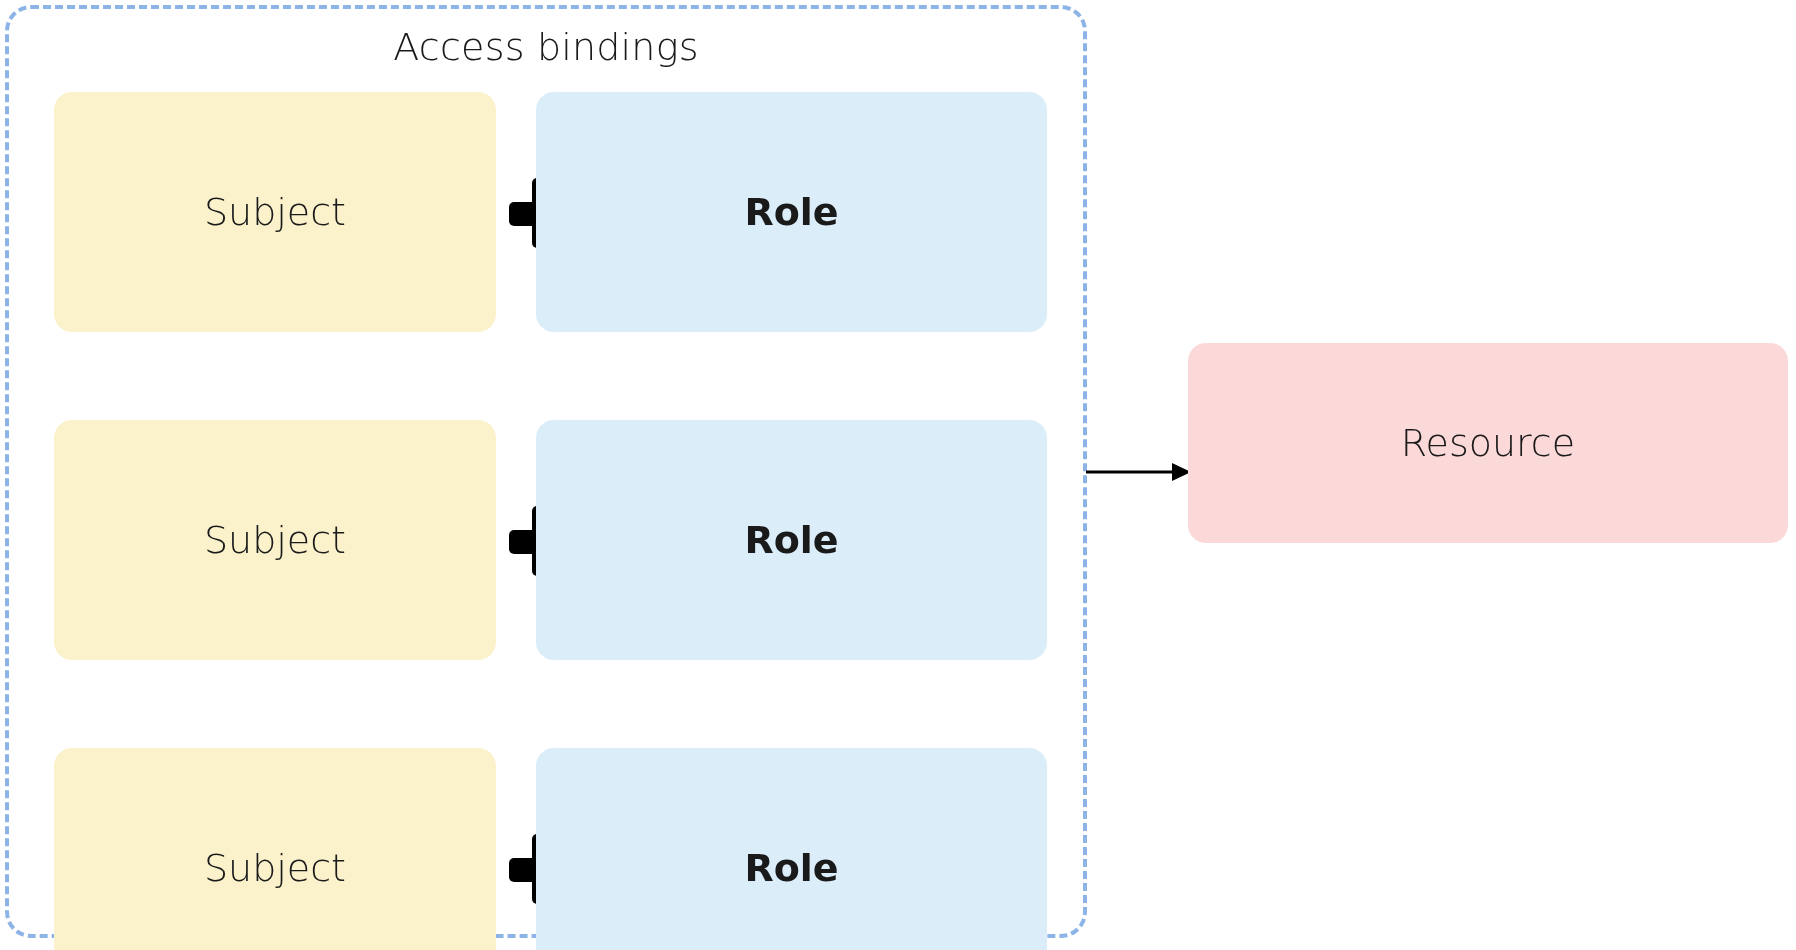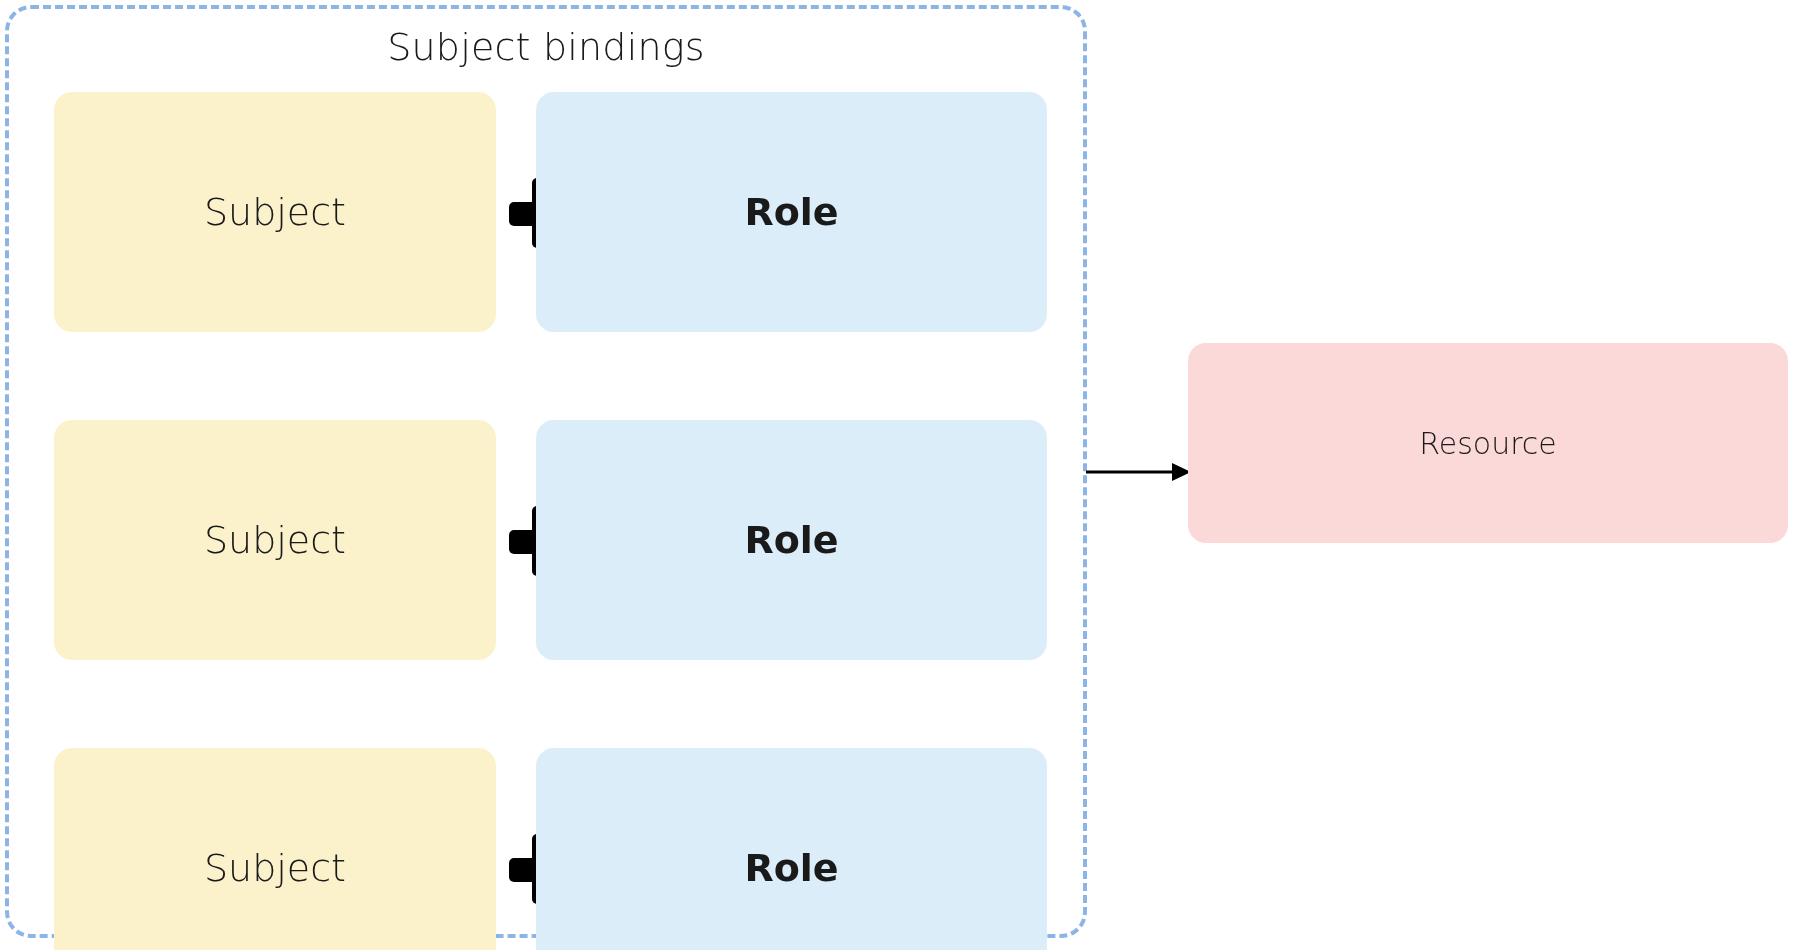--- a/index.html
+++ b/index.html
@@ -127,33 +127,33 @@
     position: absolute;
     left: 1188px;
     top: 343px;
     width: 600px;
     height: 200px;
     border-radius: 18px;
     background: #FCD9D9;
     display: flex;
     align-items: center;
     justify-content: center;
-    font-size: 30px;
+    font-size: 38px;
     font-weight: 300;
     color: #1a1a1a;
     box-sizing: border-box;
   }
 </style>
 </head>
 <body>
 
 <div id="stage">
 
   <div class="bindings-group">
-    <div class="group-title">Subject bindings</div>
+    <div class="group-title">Access bindings</div>
 
     <div class="rows">
 
       <div class="binding-row">
         <div class="node node-subject">Subject</div>
         <div class="plus-icon">
           <span class="bar bar-h"></span>
           <span class="bar bar-v"></span>
         </div>
         <div class="node node-role">Role</div>

